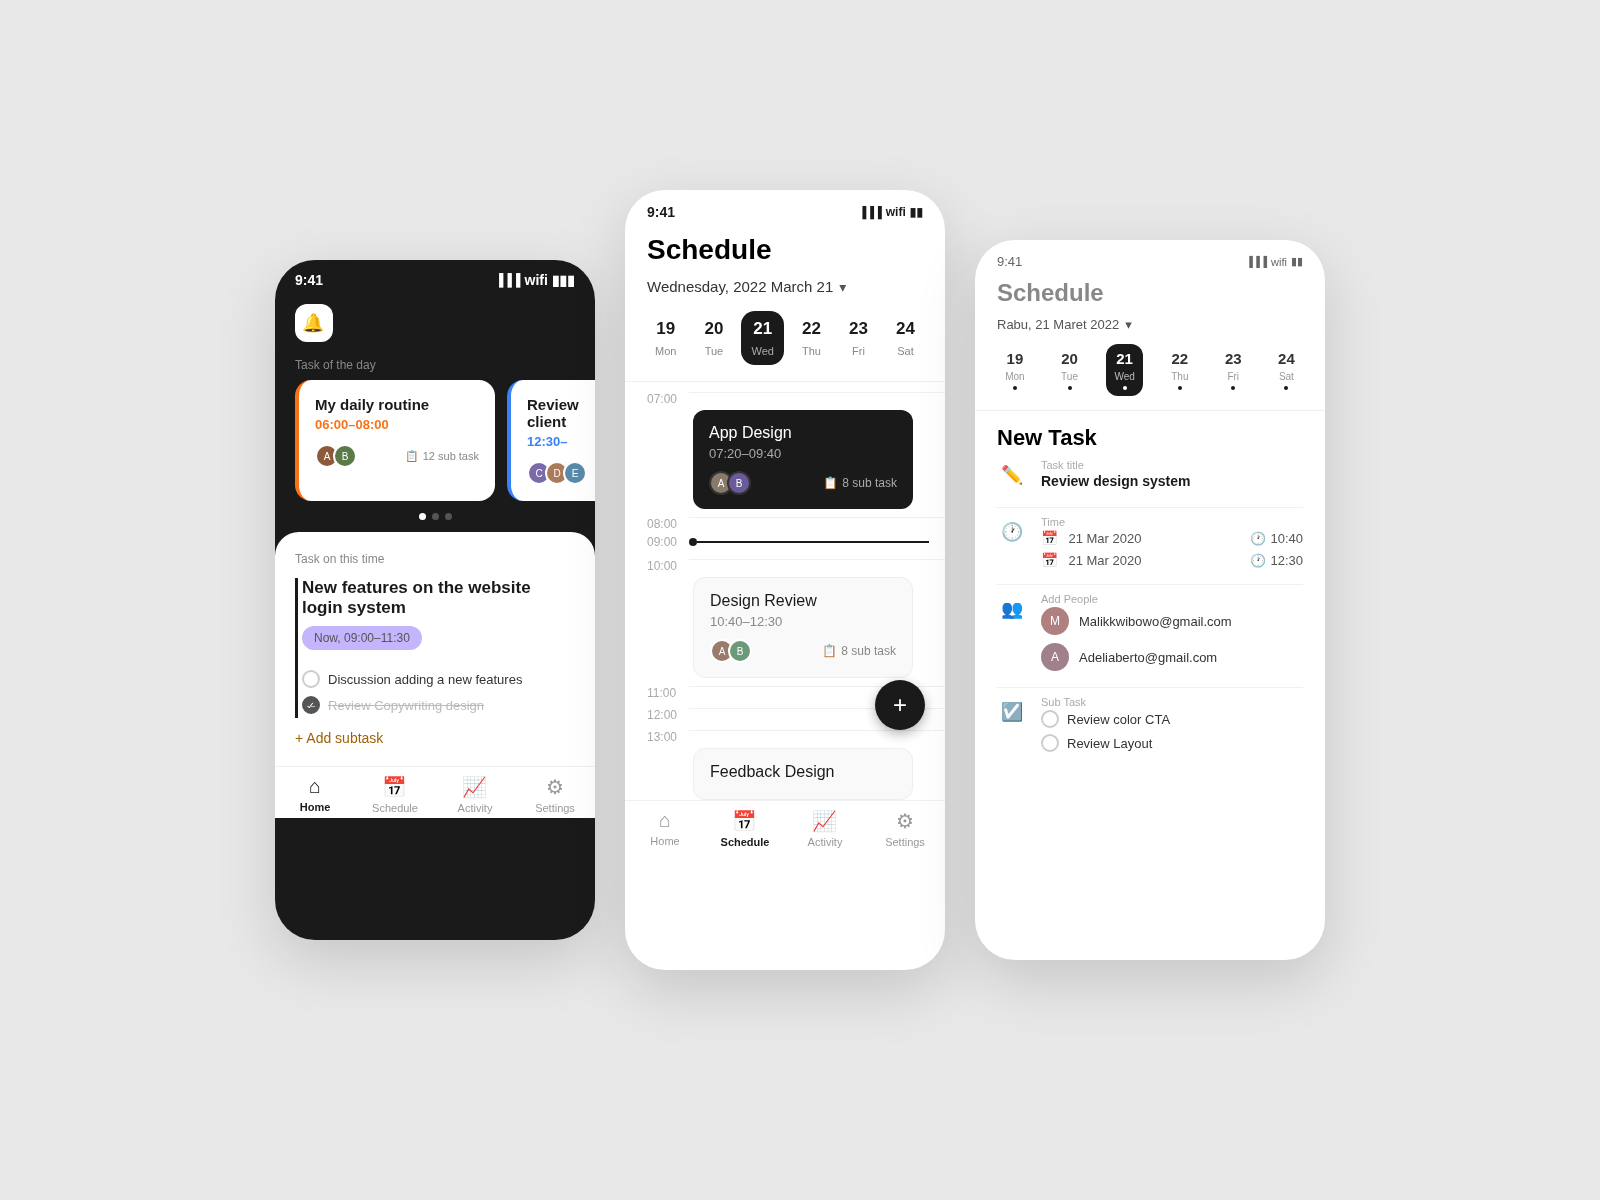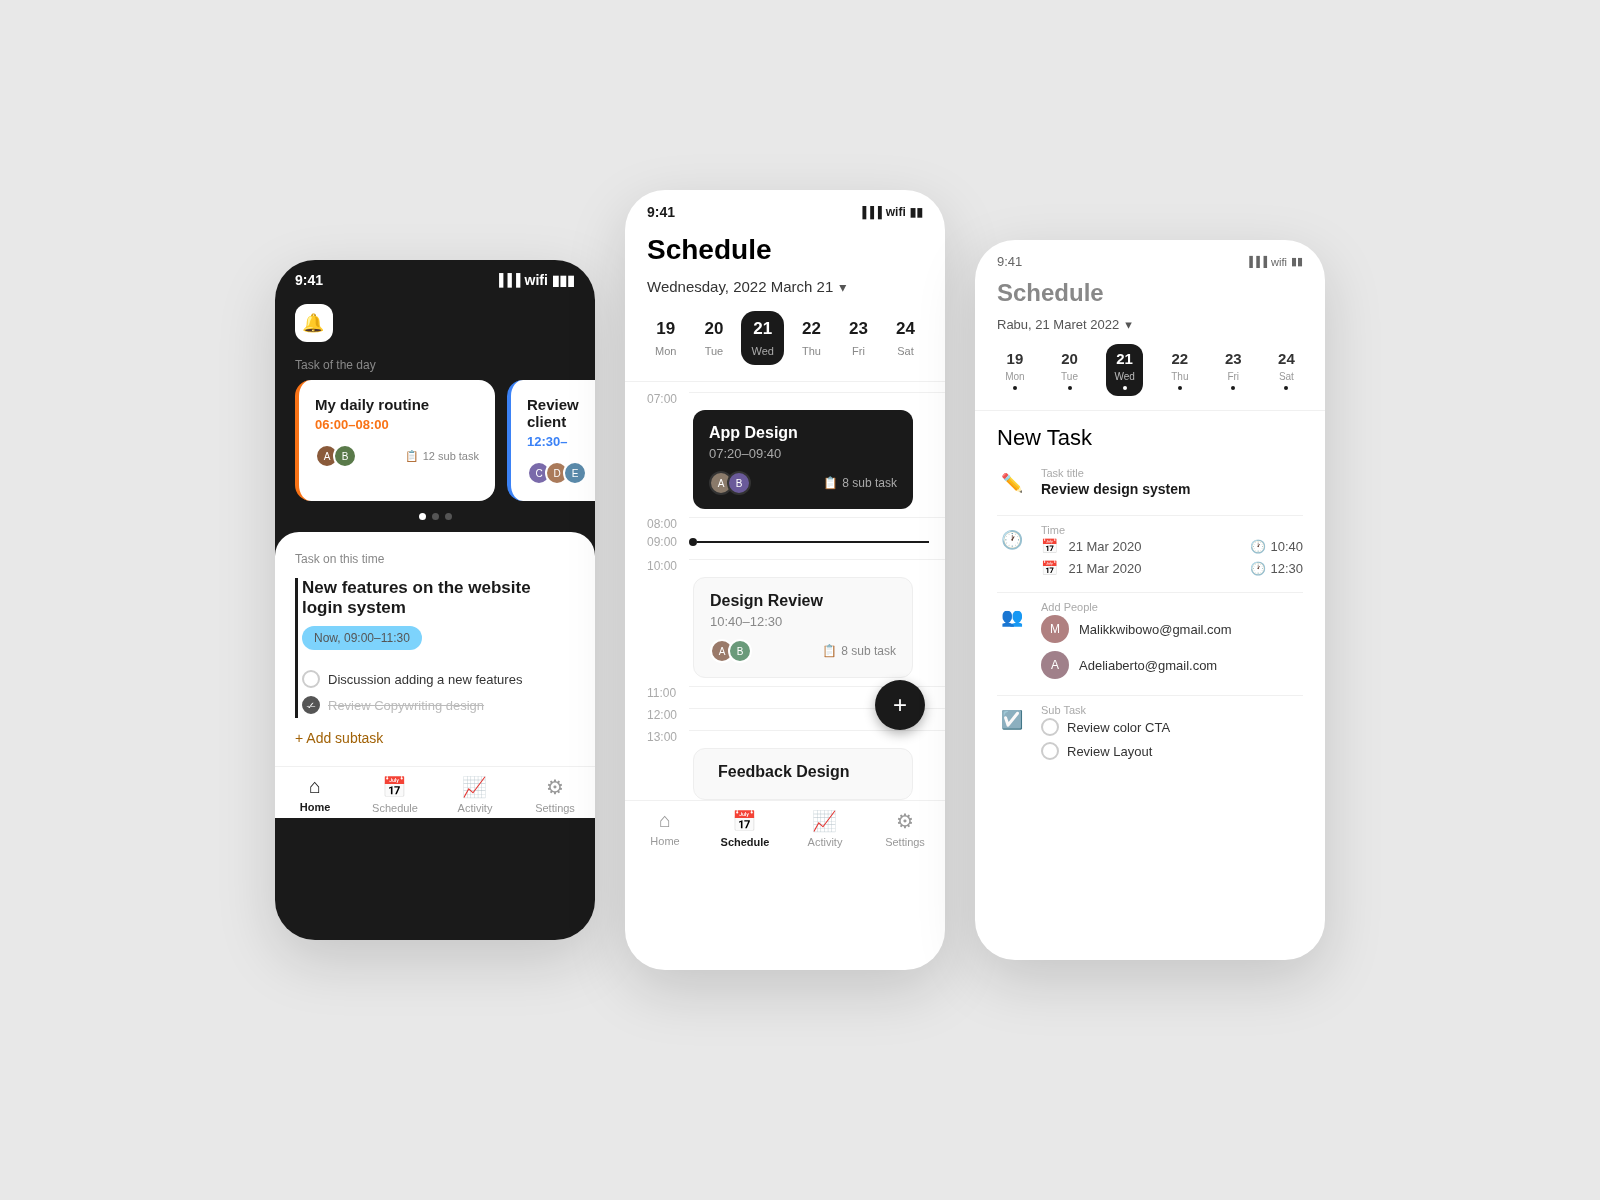--- a/index.html
+++ b/index.html
@@ -106,21 +106,21 @@
 
     
     .task-on-time-section {
       background: white; border-radius: 24px 24px 0 0;
       padding: 20px; flex: 1;
       margin-top: 4px;
     }
     .task-section-label { font-size: 12px; color: #888; margin-bottom: 12px; }
     .current-task-title { font-size: 17px; font-weight: 700; color: #1a1a1a; margin-bottom: 8px; }
     .current-task-time-badge {
-      display: inline-block; background: #7dd3fc; border-radius: 20px;
+      display: inline-block; background: #c4b5fd; border-radius: 20px;
       padding: 5px 12px; font-size: 12px; color: #555; margin-bottom: 16px;
     }
     .left-bar-task {
       border-left: 3px solid #1a1a1a;
       padding-left: 4px;
     }
     .subtask-item { display: flex; align-items: center; gap: 8px; padding: 4px 0; font-size: 13px; color: #333; }
     .subtask-item.done { color: #bbb; text-decoration: line-through; }
     .check-circle {
       width: 18px; height: 18px; border-radius: 50%; border: 2px solid #ccc;
@@ -175,21 +175,21 @@
     .cal-day-name { font-size: 11px; color: #888; }
     .cal-day.active .cal-day-num { color: white; }
     .cal-day.active .cal-day-name { color: #aaa; }
 
     .schedule-event {
       border-radius: 12px; padding: 14px 16px; margin: 2px 16px 0 0;
       position: relative;
     }
     .event-dark { background: #1a1a1a; color: white; }
     .event-light { background: #f9f9f9; border: 1px solid #eee; }
-    .event-title { font-size: 16px; font-weight: 700; margin-bottom: 4px; }
+    .event-title { font-size: 16px; font-weight: 400; margin-bottom: 4px; }
     .event-time { font-size: 13px; color: #aaa; }
     .event-dark .event-time { color: #aaa; }
     .event-light .event-title { color: #1a1a1a; }
     .event-light .event-time { color: #888; }
     .event-footer { display: flex; justify-content: space-between; align-items: center; margin-top: 10px; }
     .event-subtask { font-size: 12px; color: #888; display: flex; align-items: center; gap: 4px; }
     .event-dark .event-subtask { color: #aaa; }
 
     .fab-btn {
       position: absolute; bottom: 70px; right: 20px;
@@ -225,21 +225,21 @@
     }
     .cal-day-3.active { background: #1a1a1a; }
     .cal-day-3 .num { font-size: 15px; font-weight: 600; color: #333; }
     .cal-day-3 .name { font-size: 10px; color: #999; }
     .cal-day-3.active .num { color: white; }
     .cal-day-3.active .name { color: #bbb; }
     .cal-day-3 .dot { width: 4px; height: 4px; background: #1a1a1a; border-radius: 50%; }
     .cal-day-3.active .dot { background: white; }
 
     .new-task-section { padding: 14px 22px; }
-    .new-task-title { font-size: 22px; font-weight: 400; margin-bottom: 16px; }
+    .new-task-title { font-size: 22px; font-weight: 700; margin-bottom: 8px; }
 
     .task-field { display: flex; gap: 12px; margin-bottom: 16px; align-items: flex-start; }
     .field-icon { width: 32px; height: 32px; display: flex; align-items: center; justify-content: center; font-size: 18px; flex-shrink: 0; }
     .field-content { flex: 1; }
     .field-label { font-size: 11px; color: #aaa; margin-bottom: 2px; }
     .field-value { font-size: 14px; color: #1a1a1a; font-weight: 600; }
 
     .time-fields { display: flex; flex-direction: column; gap: 6px; }
     .time-row { display: flex; align-items: center; gap: 10px; font-size: 13px; }
     .time-date { color: #555; }
@@ -477,21 +477,21 @@
         <span style="font-size:12px;color:#aaa;width:42px;">12:00</span>
         <div style="flex:1;border-top:1px solid #f0f0f0;"></div>
       </div>
 
       <div style="display:flex; align-items:flex-start; padding: 8px 0 0 22px;">
         <span style="font-size:12px;color:#aaa;width:42px;">13:00</span>
         <div style="flex:1;border-top:1px solid #f0f0f0;"></div>
       </div>
 
       <div style="margin: 4px 16px 0 68px;">
-        <div class="schedule-event event-light" style="padding:14px 24px;">
+        <div class="schedule-event event-light" style="padding:14px 16px;">
           <div class="event-title">Feedback Design</div>
         </div>
       </div>
 
       <div class="fab-btn">+</div>
     </div>
 
     <div class="bottom-nav">
       <div class="nav-item">
         <span class="nav-icon">⌂</span>

